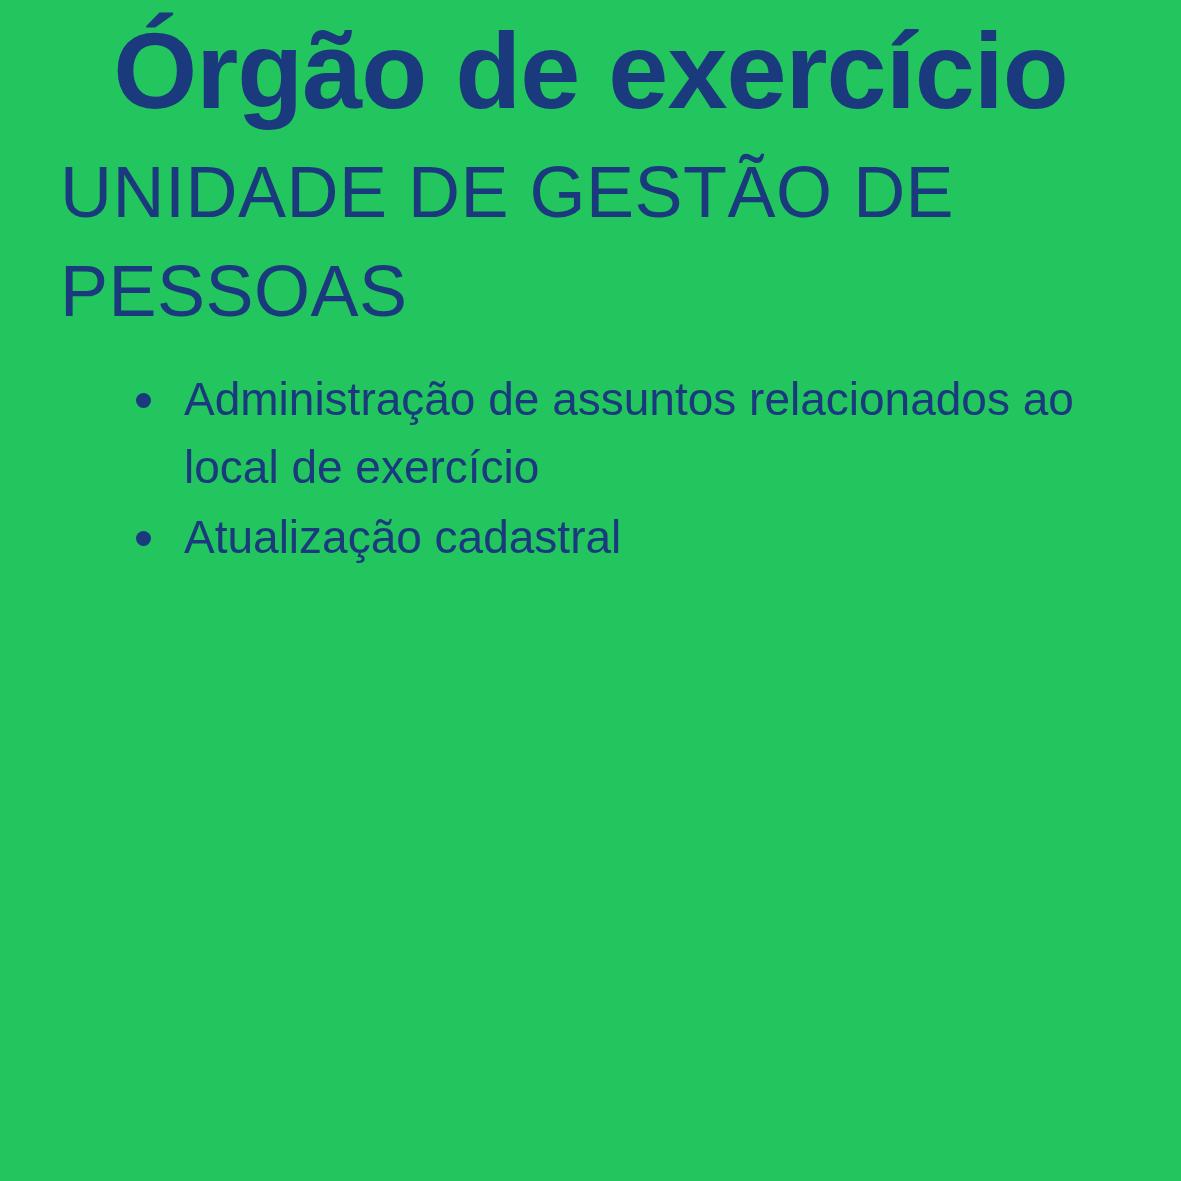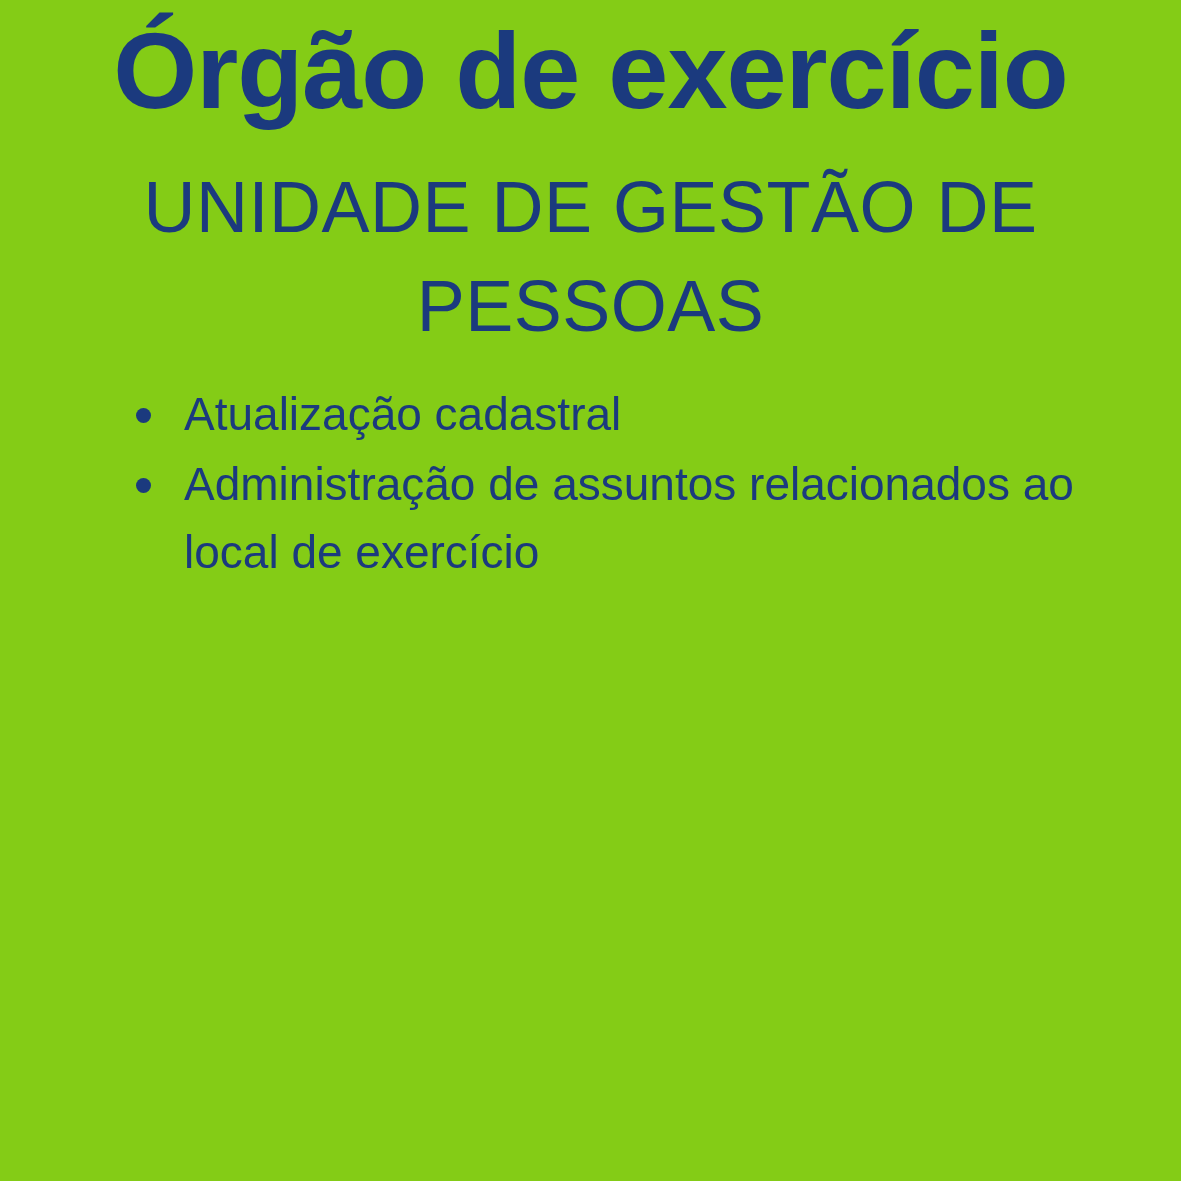--- a/index.html
+++ b/index.html
@@ -12,41 +12,41 @@
     height: 1181px;
     background: #cfe0f0;
     font-family: "Liberation Sans", sans-serif;
     overflow: hidden;
   }
   .slide {
     position: relative;
     width: 1181px;
     height: 1181px;
     box-sizing: border-box;
-    background: #84cc16;
+    background: #22c55e;
   }
   .title {
     margin: 0;
     padding: 0 4px;
     font-size: 108px;
     line-height: 1.32;
     font-weight: 700;
     color: #1b3a7e;
     text-align: center;
     letter-spacing: -1px;
     white-space: nowrap;
   }
   .subtitle {
-    margin: 15px;
+    margin: 0;
     padding: 0 60px;
     font-size: 72px;
     line-height: 1.38;
     font-weight: 400;
     color: #1b3a7e;
-    text-align: center;
+    text-align: left;
     letter-spacing: 0.5px;
   }
   .bullets {
     margin: 24px 0 0 0;
     padding: 0 60px 0 118px;
     list-style: none;
   }
   .bullet-item {
     position: relative;
     font-size: 46px;
@@ -74,20 +74,20 @@
 <body>
 
 <div class="slide">
 
   <h1 class="title">Órgão de exercício</h1>
 
   <h2 class="subtitle">UNIDADE DE GESTÃO DE PESSOAS</h2>
 
   <ul class="bullets">
     <li class="bullet-item">
-      <span class="bullet-text">Atualização cadastral</span>
+      <span class="bullet-text">Administração de assuntos relacionados ao local de exercício</span>
     </li>
     <li class="bullet-item">
-      <span class="bullet-text">Administração de assuntos relacionados ao local de exercício</span>
+      <span class="bullet-text">Atualização cadastral</span>
     </li>
   </ul>
 
 </div>
 
 </body></html>

